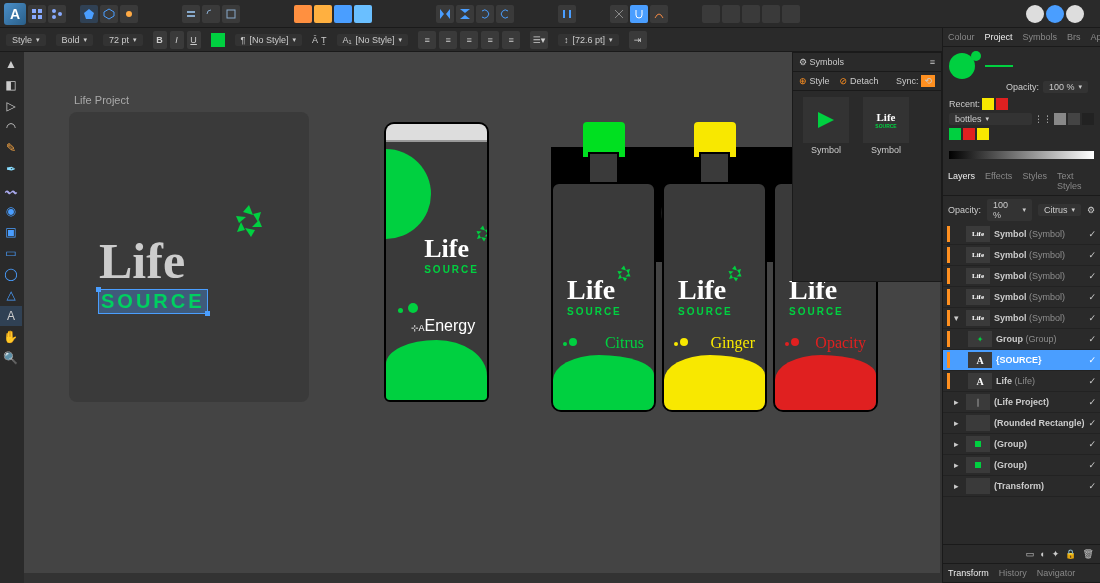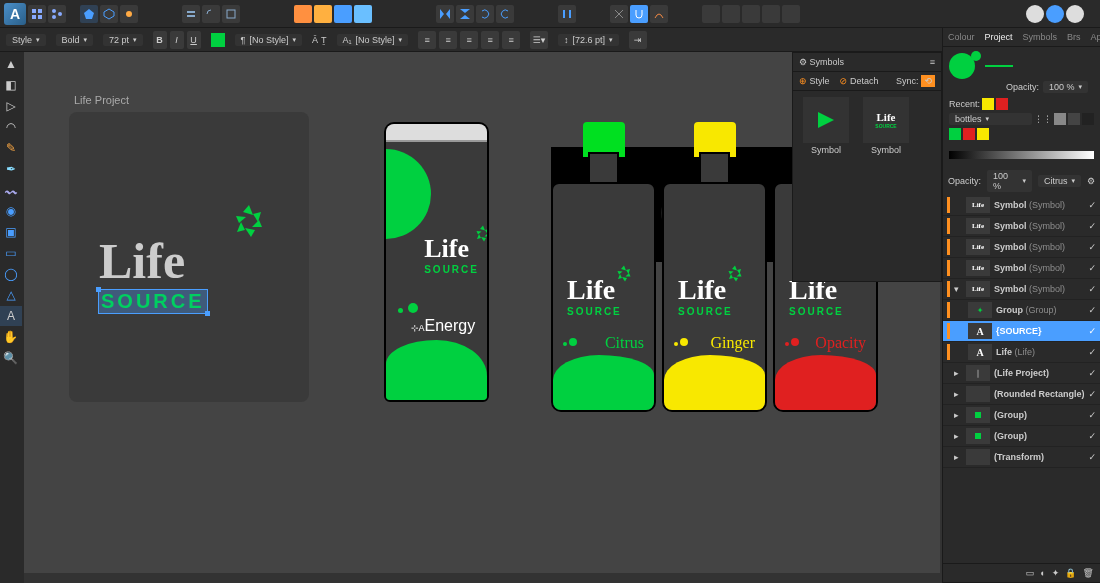--- a/index.html
+++ b/index.html
@@ -451,20 +451,26 @@
         <span class="sw" style="background:#222"></span>
       </div>
     <div class="swatch-row">
         <span class="sw" style="background:#00d040"></span>
         <span class="sw" style="background:#e02020"></span>
         <span class="sw" style="background:#f8e800"></span>
       </div>
   </div>
   <div class="grad-bar"></div>
   <div style="height:6px"></div>
+  <div class="r-tabs">
+    <div class="r-tab act">Layers</div>
+    <div class="r-tab">Effects</div>
+    <div class="r-tab">Styles</div>
+    <div class="r-tab">Text Styles</div>
+  </div>
   <div class="l-opac">
     <span>Opacity:</span>
     <span class="tf-drop">100 %</span>
     <span class="tf-drop">Citrus</span>
     <span style="margin-left:auto">⚙</span>
   </div>
   <div class="layers" id="layers-list">
       <div class="layer">
         <div class="orange-bar"></div>
         <span class="ind" style="padding-left:0px"></span>
@@ -580,14 +586,19 @@
       </div>
     </div>
   <div style="display:flex;gap:6px;padding:4px 6px;border-top:1px solid #1a1a1a;justify-content:flex-end">
     <span>▭</span>
     <span>◐</span>
     <span>✦</span>
     <span>🔒</span>
     <span>🗑</span>
   </div>
   <div class="bottom-tabs">
+    <div class="r-tabs">
+      <div class="r-tab act">Transform</div>
+      <div class="r-tab">History</div>
+      <div class="r-tab">Navigator</div>
+    </div>
   </div>
 </div>
 
 </body></html>

